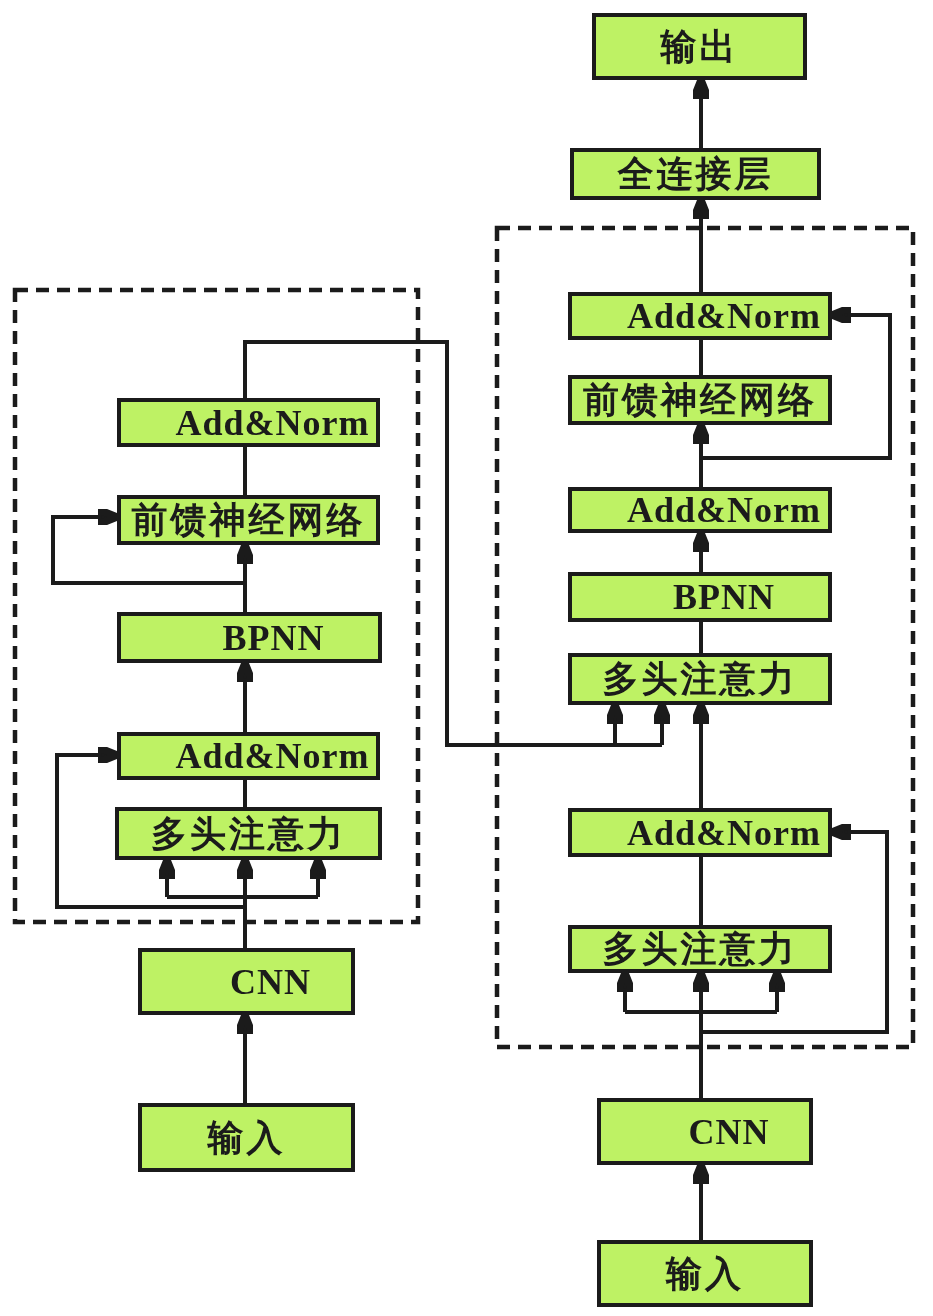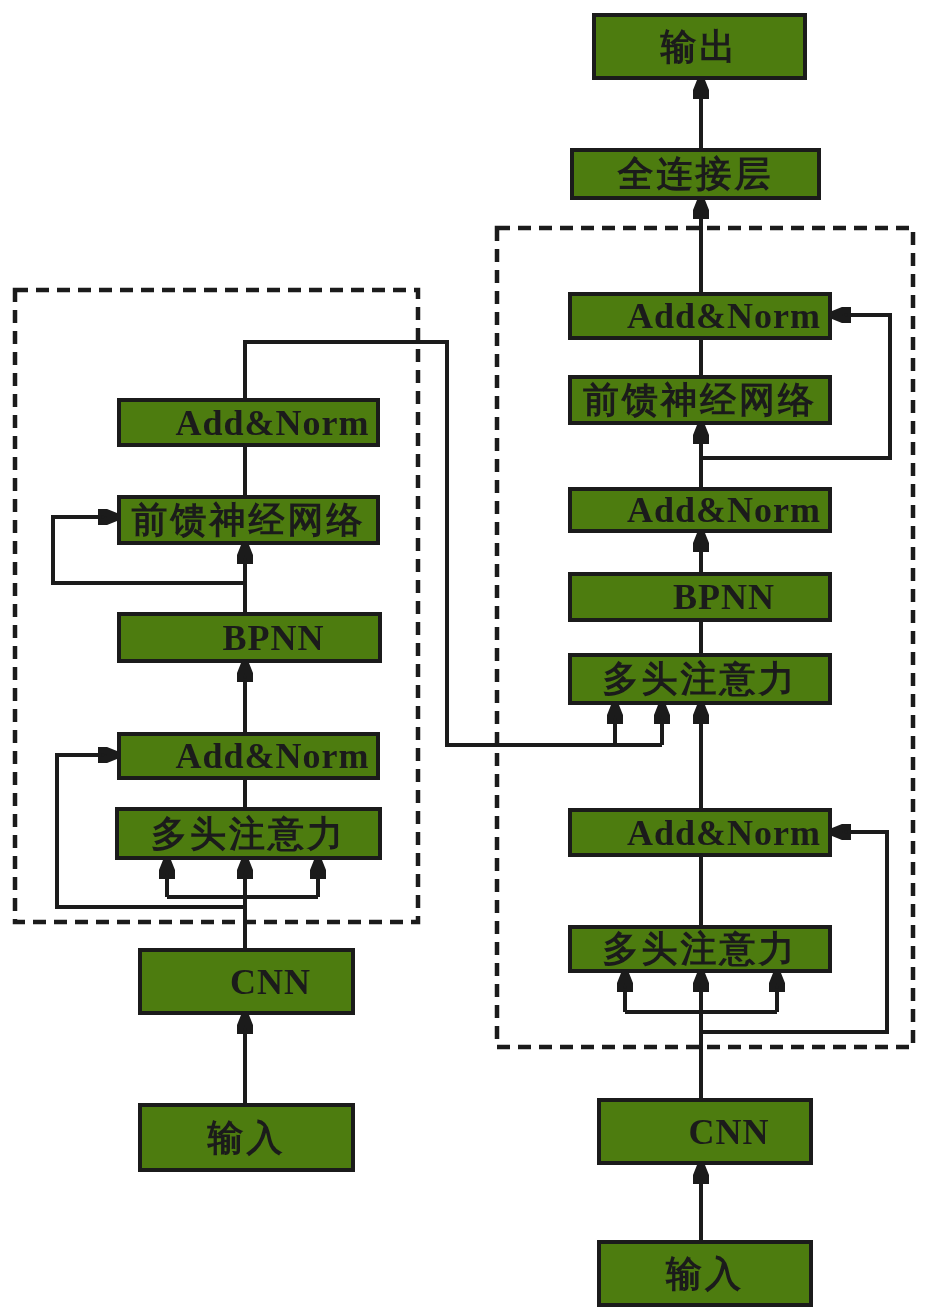--- a/index.html
+++ b/index.html
@@ -24,21 +24,21 @@
   .wires path, .wires rect {
     fill: none;
     stroke: #1b1b1b;
   }
   .wires path { stroke-width: 4; }
   .wires rect { stroke-width: 4.5; stroke-dasharray: 13 8; }
   .box {
     position: absolute;
     box-sizing: border-box;
     border: 4px solid #1b1b1b;
-    background: #4d7c0f;
+    background: #bef264;
     color: #1b1b1b;
     display: flex;
     align-items: center;
     justify-content: center;
     white-space: nowrap;
     line-height: 1;
   }
   .zh { font-size: 36px; letter-spacing: 3px; font-weight: 600; }
   .en { font-size: 36px; letter-spacing: 1px; font-weight: 700; padding-left: 48px; }
 </style>

